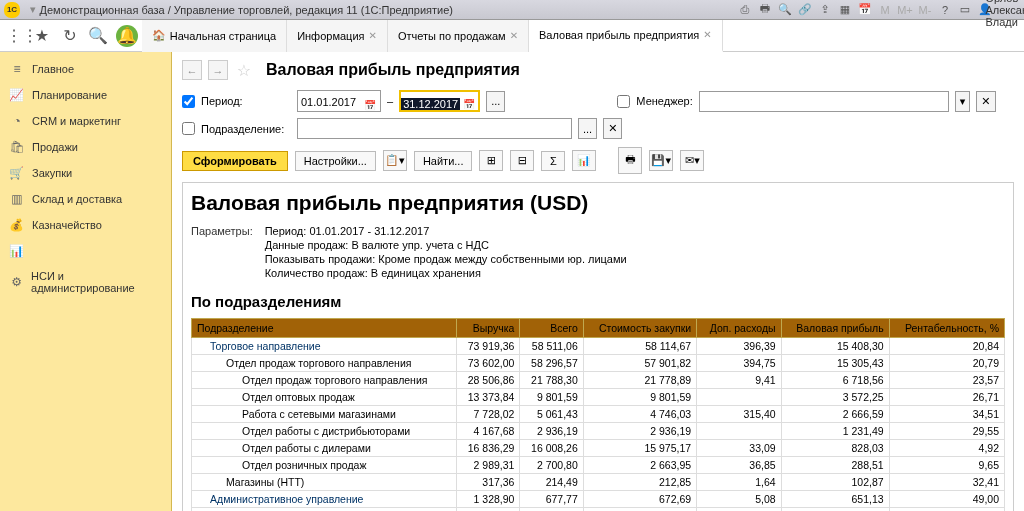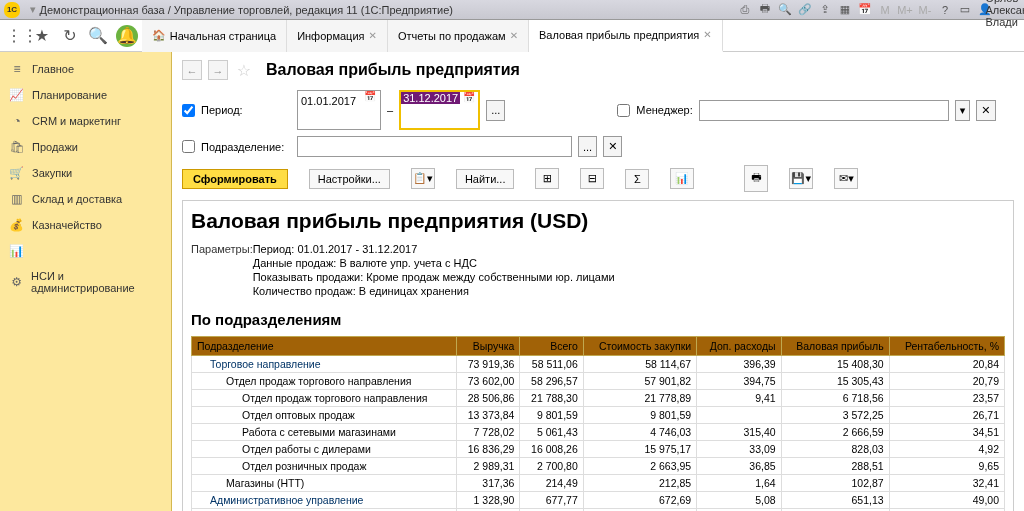--- a/index.html
+++ b/index.html
@@ -23,34 +23,34 @@
 .side-item{padding:6px 10px;display:flex;align-items:center;gap:8px;cursor:pointer;color:#333}
 .side-item.first{padding-top:10px}
 .side-icon{width:14px;height:14px;display:inline-flex;align-items:center;justify-content:center;font-size:12px;color:#666}
 .content{flex:1;padding:8px 10px;overflow:auto;position:relative}
 .page-hdr{display:flex;align-items:center;gap:6px;margin-bottom:10px}
 .nav-btn{width:20px;height:20px;border:1px solid #ccc;background:#f5f5f5;display:flex;align-items:center;justify-content:center;cursor:pointer;font-size:11px;color:#888}
 .page-title{font-size:16px;font-weight:bold;margin-left:6px}
 .filters{display:flex;align-items:center;gap:6px;margin-bottom:6px}
 .chk{width:13px;height:13px}
 .lbl{min-width:90px}
-.date-wrap{display:flex;align-items:flex-start;border:1px solid #999;height:40px}
+.date-wrap{display:flex;align-items:flex-end;border:1px solid #999;height:22px}
 .date-wrap.sel{border:2px solid #f0c000}
 .date-wrap input{border:none;width:64px;padding:0 3px;font-size:11px;height:19px}
 .date-wrap .cal{width:18px;text-align:center;color:#666;cursor:pointer;font-size:10px}
-.sel-text{background:#701a75;color:#fff;padding:0 2px}
+.sel-text{background:#0f172a;color:#fff;padding:0 2px}
 .btn-sm{height:21px;border:1px solid #999;background:#f5f5f5;padding:0 4px;cursor:pointer;font-size:11px;display:inline-flex;align-items:center}
 .long-inp{flex:1;height:21px;border:1px solid #999}
-.action-bar{display:flex;align-items:center;gap:21px;margin:8px 0}
+.action-bar{display:flex;align-items:center;gap:7px;margin:8px 0}
 .btn-main{background:#ffdd44;border:1px solid #cc9900;padding:3px 10px;font-weight:bold;cursor:pointer;font-size:11px}
 .btn{background:#f8f8f8;border:1px solid #bbb;padding:3px 8px;cursor:pointer;font-size:11px;display:inline-flex;align-items:center;gap:2px}
 .btn-icon{width:24px;justify-content:center;padding:3px 0}
 .report{border:1px solid #ccc;padding:8px;margin-top:4px}
 .rpt-title{font-size:21px;font-weight:bold;margin-bottom:10px}
-.params{display:flex;margin-bottom:12px;font-size:11px}
+.params{display:flex;gap:12px;margin-bottom:12px;font-size:11px}
 .params-lbl{color:#333}
 .params-body div{margin-bottom:2px}
 .section-title{font-size:15px;font-weight:bold;margin:8px 0}
 table{border-collapse:collapse;width:100%;font-size:10.5px}
 th{background:#a16207;border:1px solid #c0a850;padding:3px 5px;text-align:left;font-weight:normal}
 th.num{text-align:right}
 td{border:1px solid #ddd;padding:2px 5px}
 td.num{text-align:right}
 tr.lvl0 td:first-child{padding-left:18px;font-weight:normal;color:#003366}
 tr.lvl1 td:first-child{padding-left:34px}
@@ -262,20 +262,29 @@
             <tr class="lvl2">
               <td>Работа с сетевыми магазинами</td>
               <td class="num">7 728,02</td>
               <td class="num">5 061,43</td>
               <td class="num">4 746,03</td>
               <td class="num">315,40</td>
               <td class="num">2 666,59</td>
               <td class="num">34,51</td>
             </tr>
             <tr class="lvl2">
+              <td>Отдел работы с дистрибьюторами</td>
+              <td class="num">4 167,68</td>
+              <td class="num">2 936,19</td>
+              <td class="num">2 936,19</td>
+              <td class="num"></td>
+              <td class="num">1 231,49</td>
+              <td class="num">29,55</td>
+            </tr>
+            <tr class="lvl2">
               <td>Отдел работы с дилерами</td>
               <td class="num">16 836,29</td>
               <td class="num">16 008,26</td>
               <td class="num">15 975,17</td>
               <td class="num">33,09</td>
               <td class="num">828,03</td>
               <td class="num">4,92</td>
             </tr>
             <tr class="lvl2">
               <td>Отдел розничных продаж</td>

